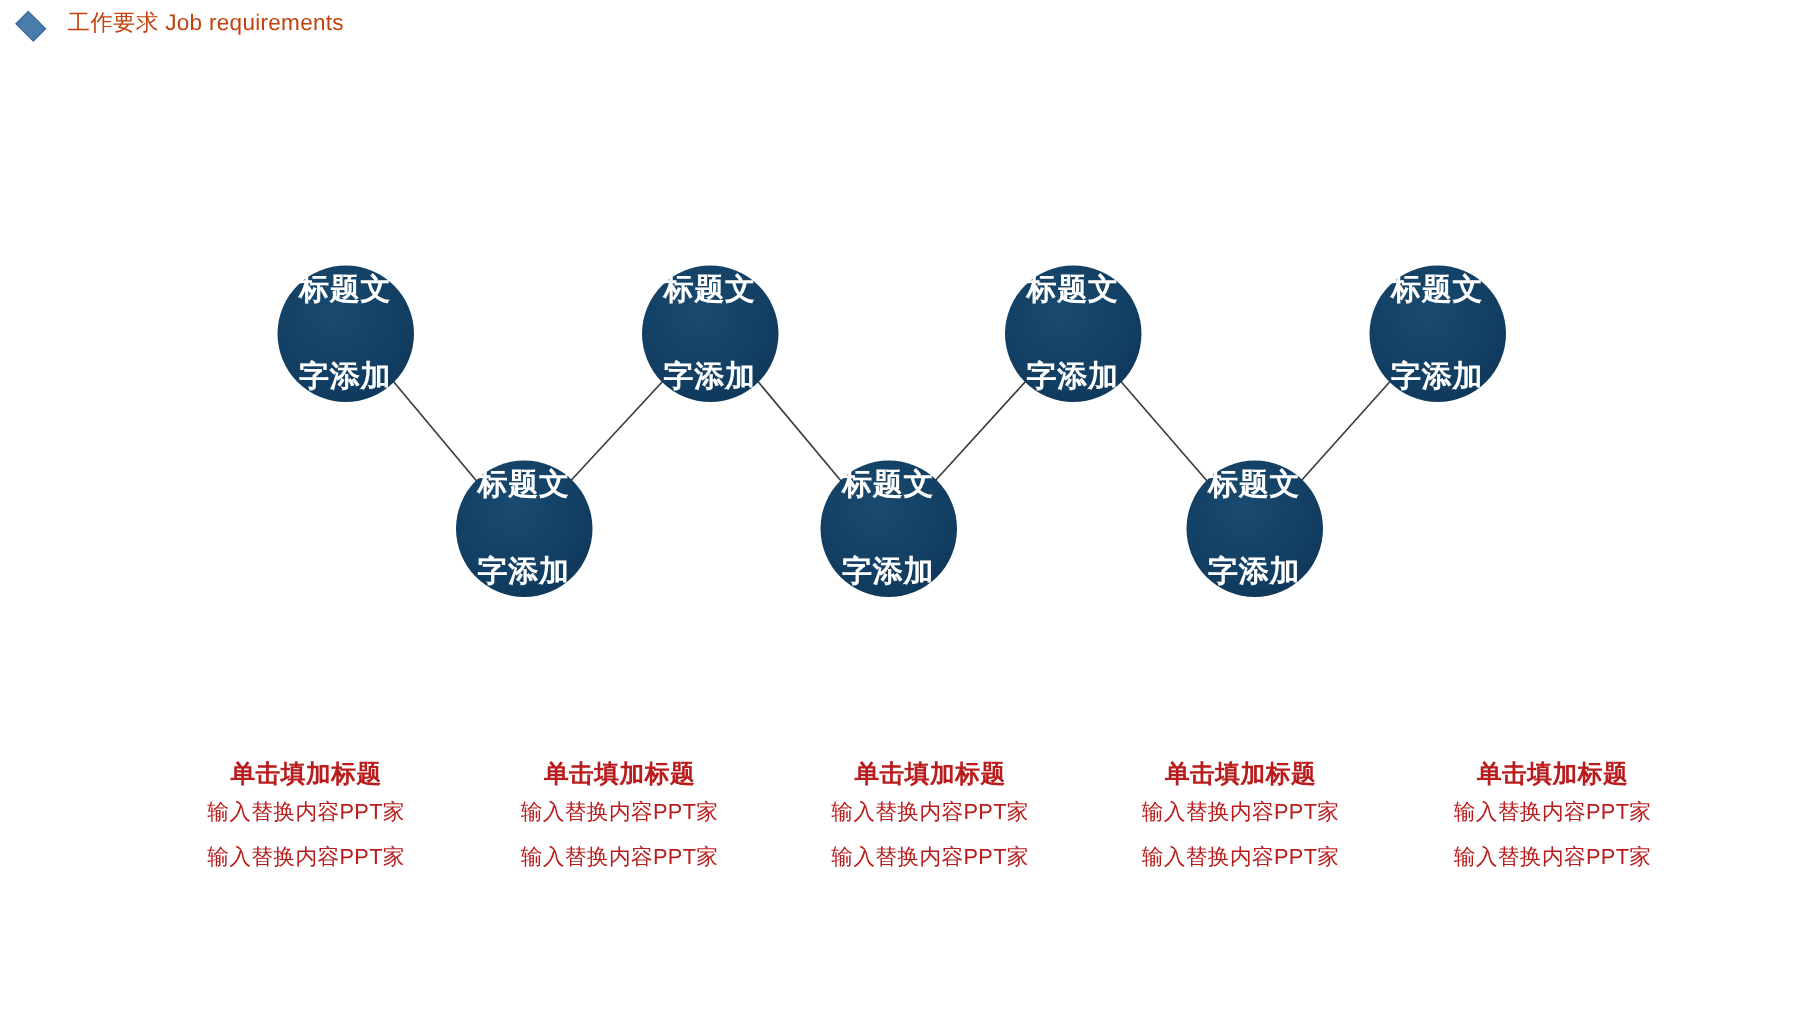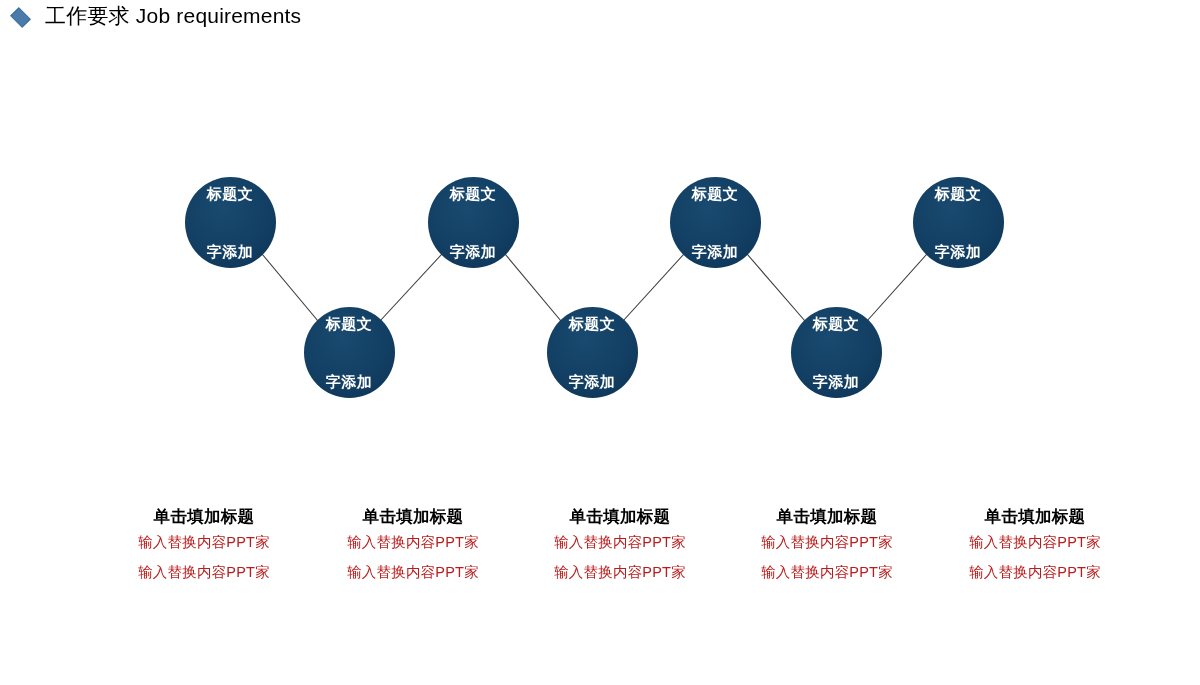--- a/index.html
+++ b/index.html
@@ -33,23 +33,23 @@
     height: 17px;
     background: #4a7cab;
     transform: rotate(45deg) scaleY(0.72);
     border: 1px solid #3d6d9b;
     box-sizing: border-box;
   }
   .header-title {
     position: absolute;
     left: 45px;
     top: 5px;
-    font-size: 21px;
+    font-size: 15px;
     line-height: 22px;
-    color: #000000;
+    color: #c2410c;
     white-space: nowrap;
     letter-spacing: 0.2px;
   }
 
   
   .stage {
     position: absolute;
     left: 0;
     top: 0;
     width: 1200px;
@@ -69,21 +69,21 @@
     width: 91px;
     height: 91px;
     border-radius: 50%;
     background: #123f63;
     background: radial-gradient(circle at 42% 34%, #1a4a70 0%, #123f63 55%, #0d3354 100%);
     display: flex;
     flex-direction: column;
     align-items: center;
     justify-content: center;
     color: #ffffff;
-    font-size: 15px;
+    font-size: 20px;
     line-height: 19px;
     font-weight: bold;
     text-align: center;
     letter-spacing: 0.5px;
     box-sizing: border-box;
     gap: 39px;
   }
   .node span {
     display: block;
     white-space: nowrap;
@@ -91,21 +91,21 @@
 
   
   .caption {
     position: absolute;
     width: 200px;
     text-align: center;
   }
   .caption-title {
     font-size: 16.5px;
     font-weight: bold;
-    color: #000000;
+    color: #b91c1c;
     line-height: 22px;
     letter-spacing: 0.3px;
     white-space: nowrap;
   }
   .caption-line {
     font-size: 14.5px;
     color: #b91c1c;
     line-height: 30px;
     letter-spacing: 0.2px;
     white-space: nowrap;

